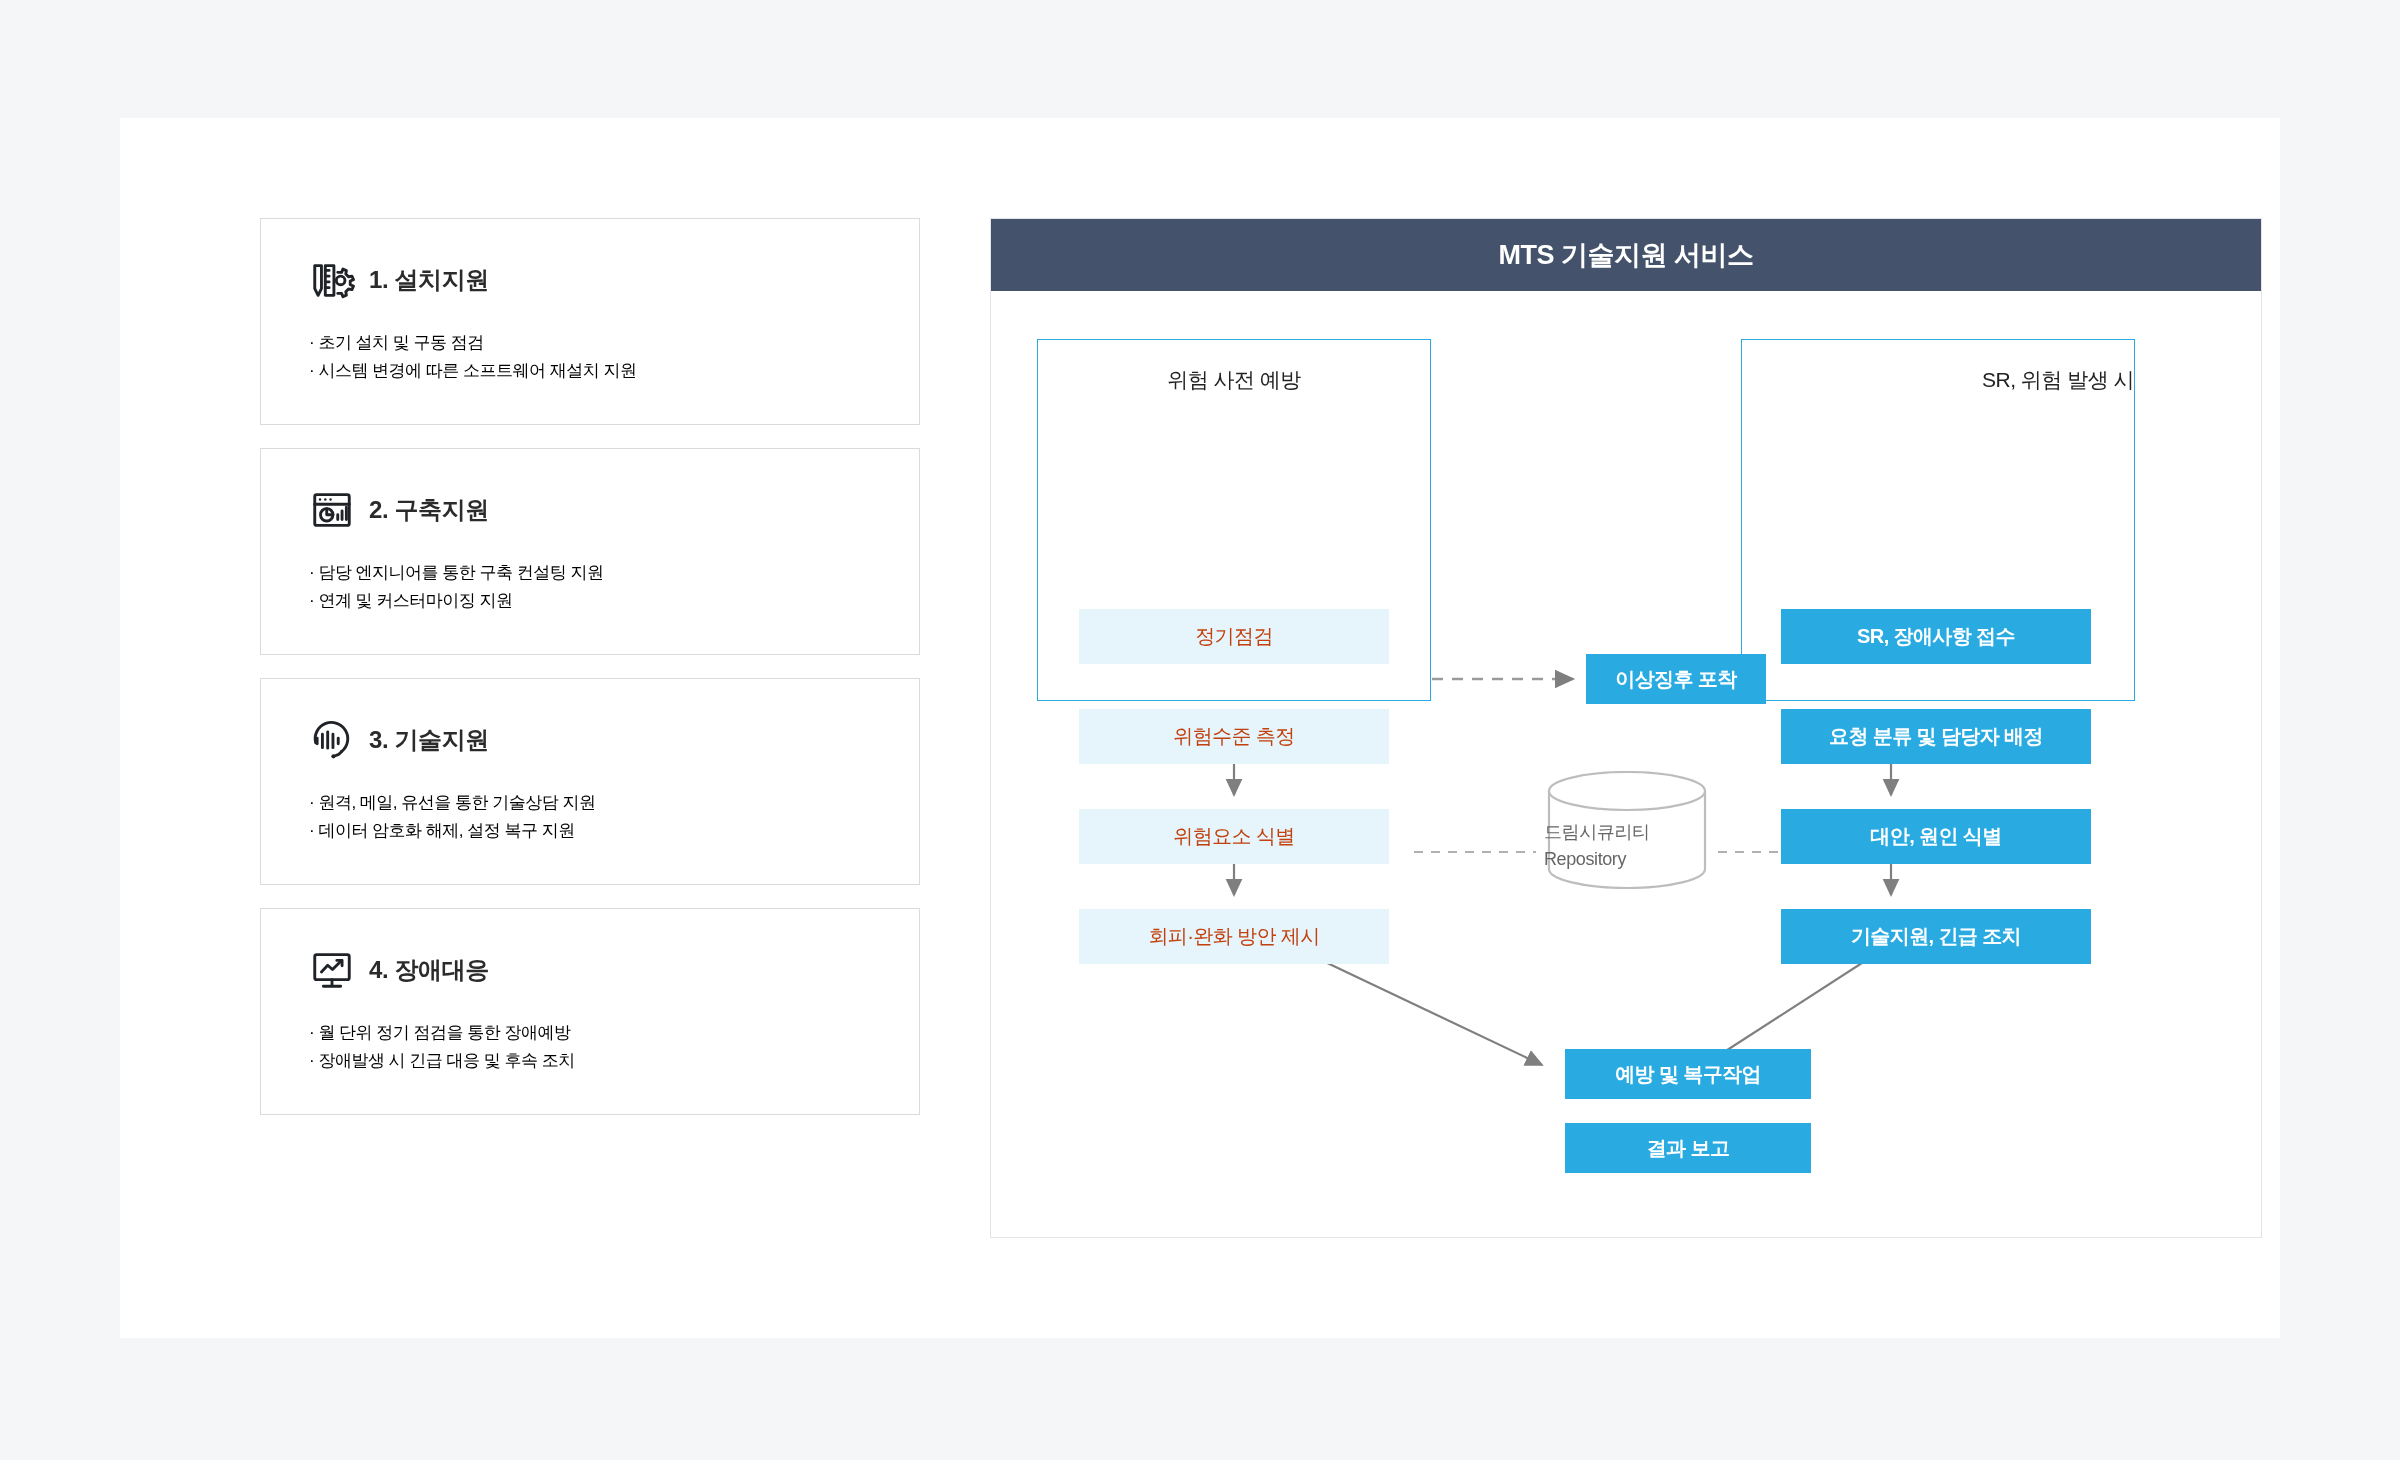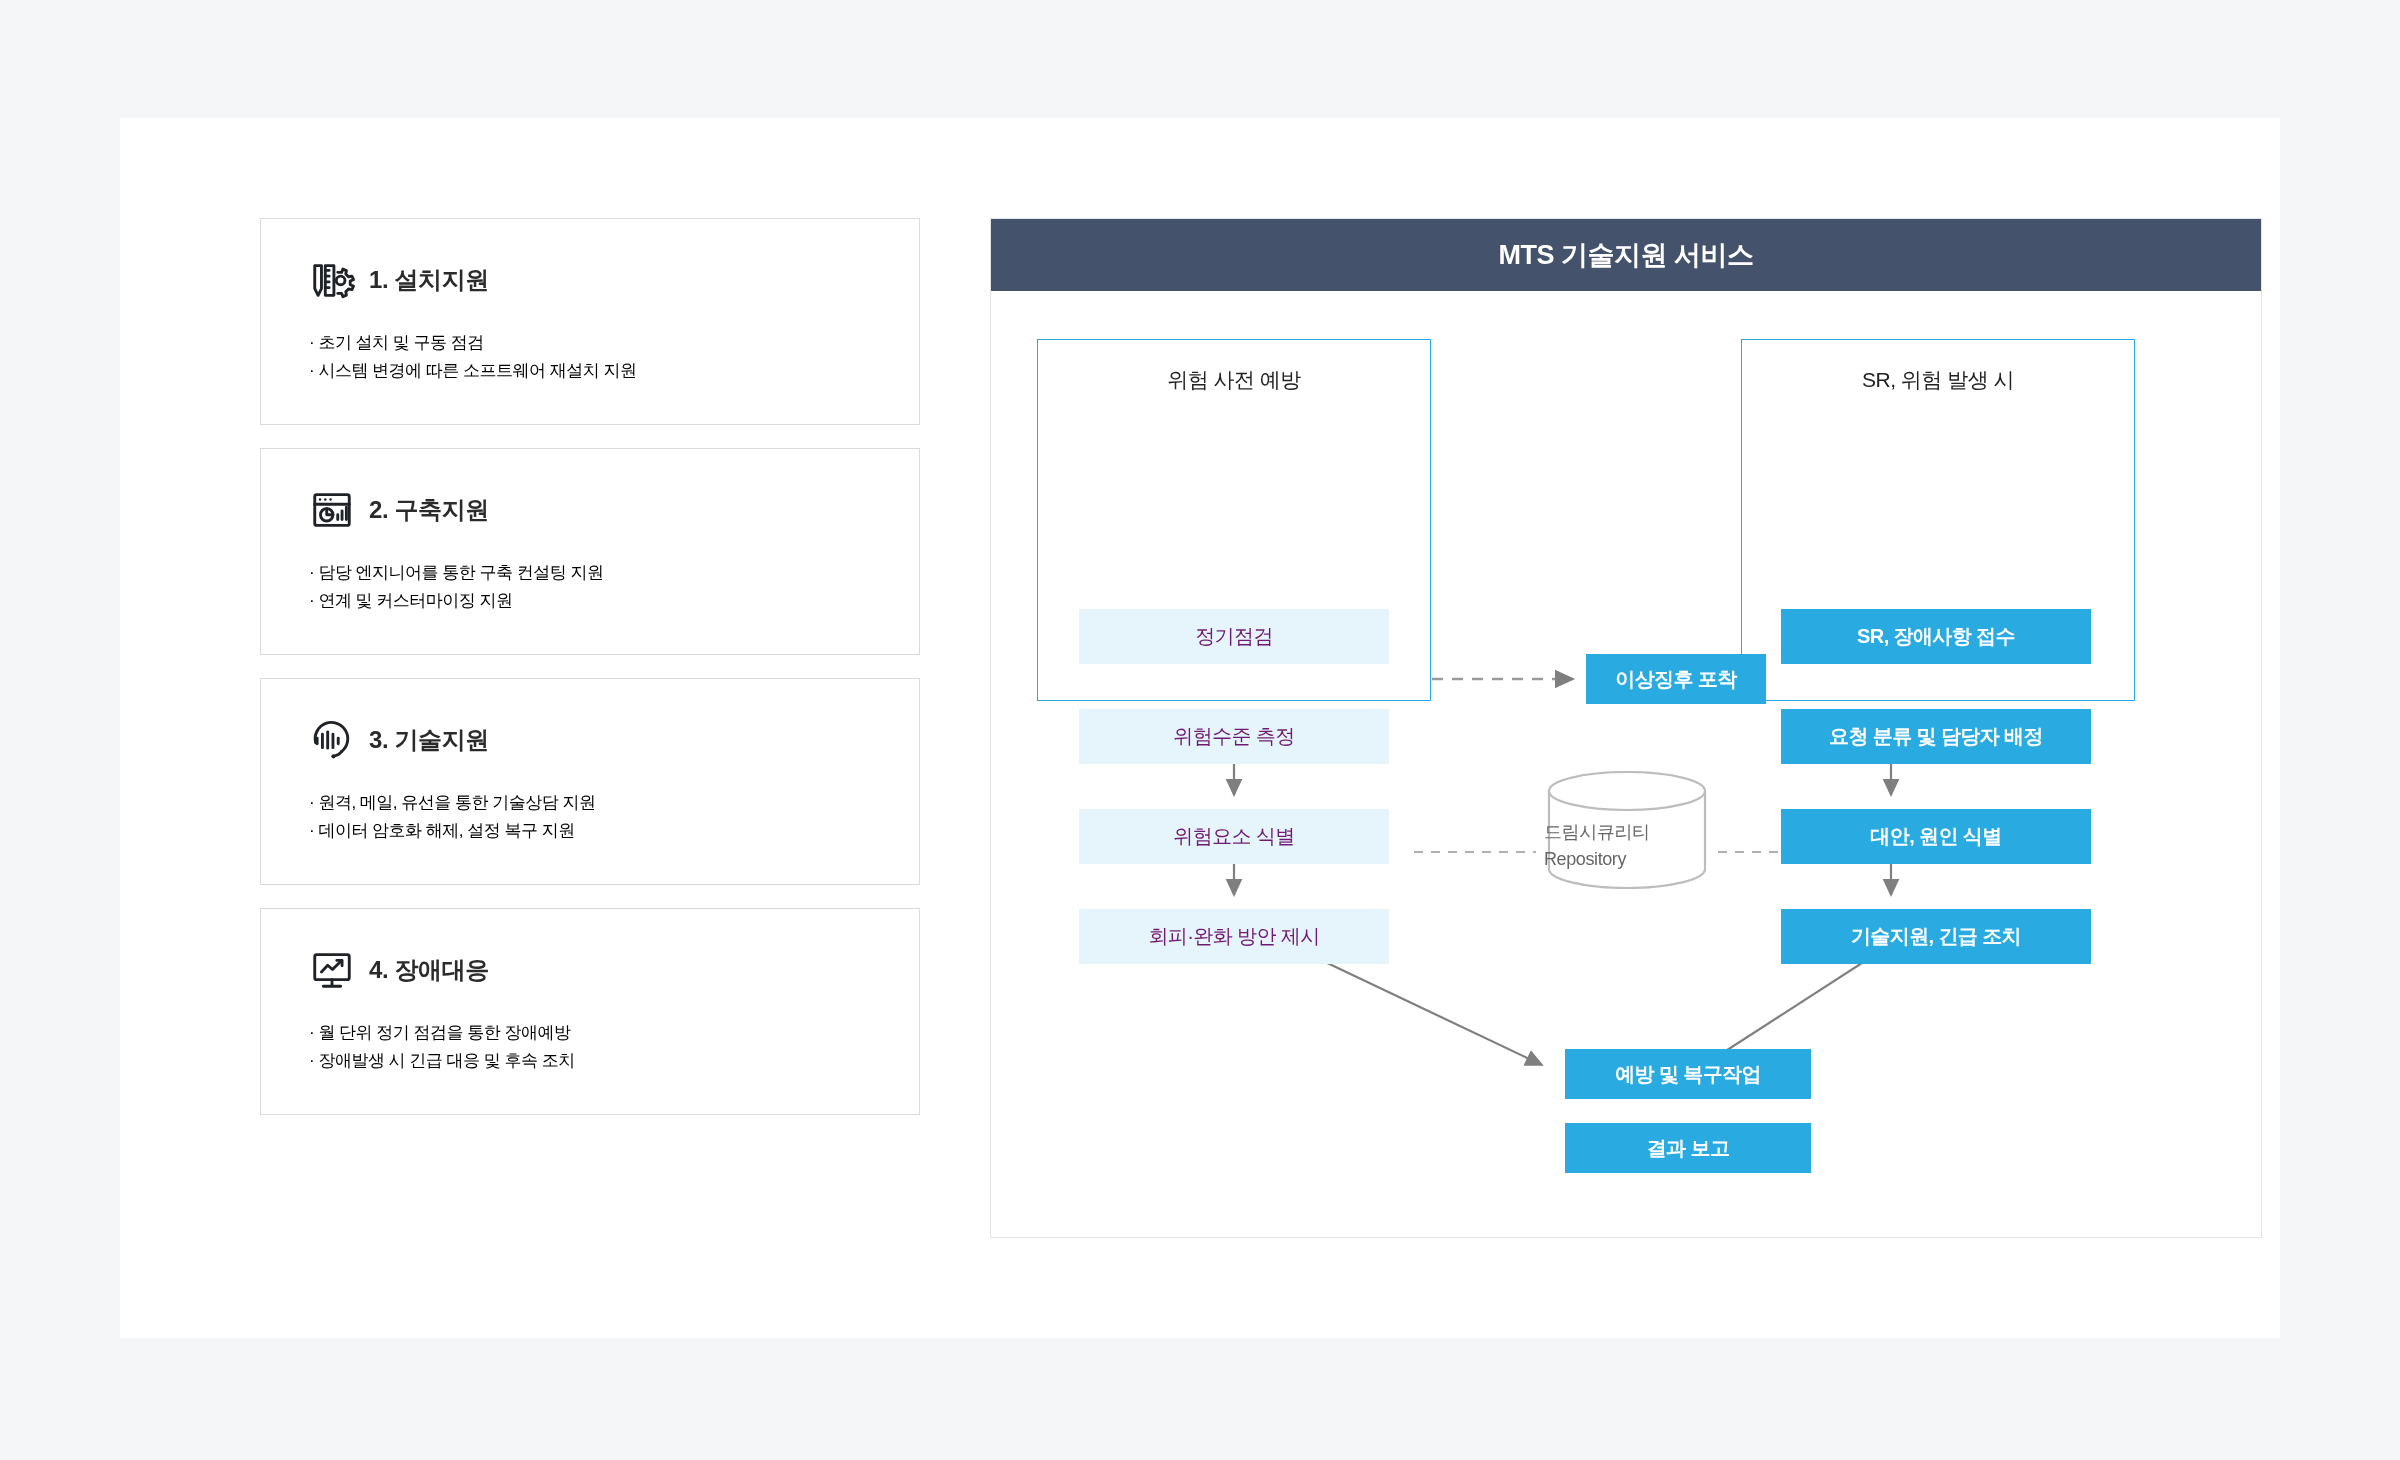--- a/index.html
+++ b/index.html
@@ -32,21 +32,21 @@
   .canvas{position:relative;width:100%;height:946px;}
 
   
   .group{position:absolute;box-sizing:border-box;border:1px solid #29abe2;background:#fff;}
   .group-title{position:absolute;width:100%;text-align:center;font-size:21px;font-weight:400;
                color:#222;letter-spacing:-0.5px;}
 
   
   .fbox{position:absolute;box-sizing:border-box;display:flex;align-items:center;justify-content:center;
         font-size:20px;letter-spacing:-0.6px;white-space:nowrap;}
-  .fbox.light{background:#e6f4fc;color:#701a75;font-weight:500;}
+  .fbox.light{background:#e6f4fc;color:#c2410c;font-weight:500;}
   .fbox.solid{background:#29abe2;color:#ffffff;font-weight:700;}
 
   
   .cyl{position:absolute;}
   .cyl-label{position:absolute;width:100%;color:#666;font-size:18px;line-height:1.5;letter-spacing:-0.4px;}
 
   svg.overlay{position:absolute;left:0;top:0;width:100%;height:100%;pointer-events:none;}
 </style>
 </head>
 <body>
@@ -177,21 +177,21 @@
 
       <div class="group" style="left:46px;top:48px;width:394px;height:362px;">
         <div class="group-title" style="top:26px;">위험 사전 예방</div>
       </div>
       <div class="fbox light" style="left:88px;top:318px;width:310px;height:55px;">정기점검</div>
       <div class="fbox light" style="left:88px;top:418px;width:310px;height:55px;">위험수준 측정</div>
       <div class="fbox light" style="left:88px;top:518px;width:310px;height:55px;">위험요소 식별</div>
       <div class="fbox light" style="left:88px;top:618px;width:310px;height:55px;">회피·완화 방안 제시</div>
 
       <div class="group" style="left:750px;top:48px;width:394px;height:362px;">
-        <div class="group-title" style="top:26px;">SR, 위험 발생 시</div>
+        <div class="group-title" style="top:26px;text-align:right;">SR, 위험 발생 시</div>
       </div>
       <div class="fbox solid" style="left:790px;top:318px;width:310px;height:55px;">SR, 장애사항 접수</div>
       <div class="fbox solid" style="left:790px;top:418px;width:310px;height:55px;">요청 분류 및 담당자 배정</div>
       <div class="fbox solid" style="left:790px;top:518px;width:310px;height:55px;">대안, 원인 식별</div>
       <div class="fbox solid" style="left:790px;top:618px;width:310px;height:55px;">기술지원, 긴급 조치</div>
 
       <div class="fbox solid" style="left:595px;top:363px;width:180px;height:50px;">이상징후 포착</div>
 
       <div class="cyl" style="left:553px;top:480px;width:166px;height:118px;">
         <svg viewBox="0 0 166 118" width="166" height="118">

